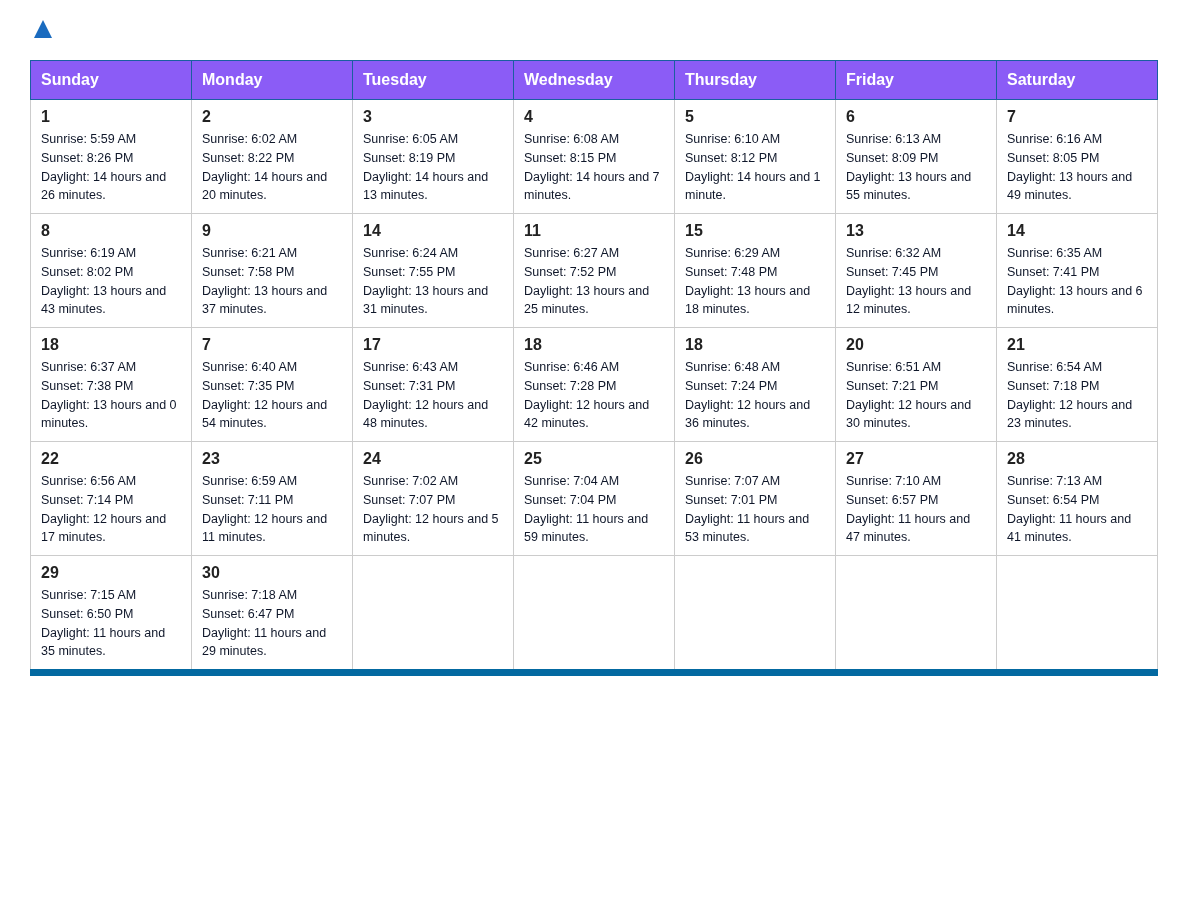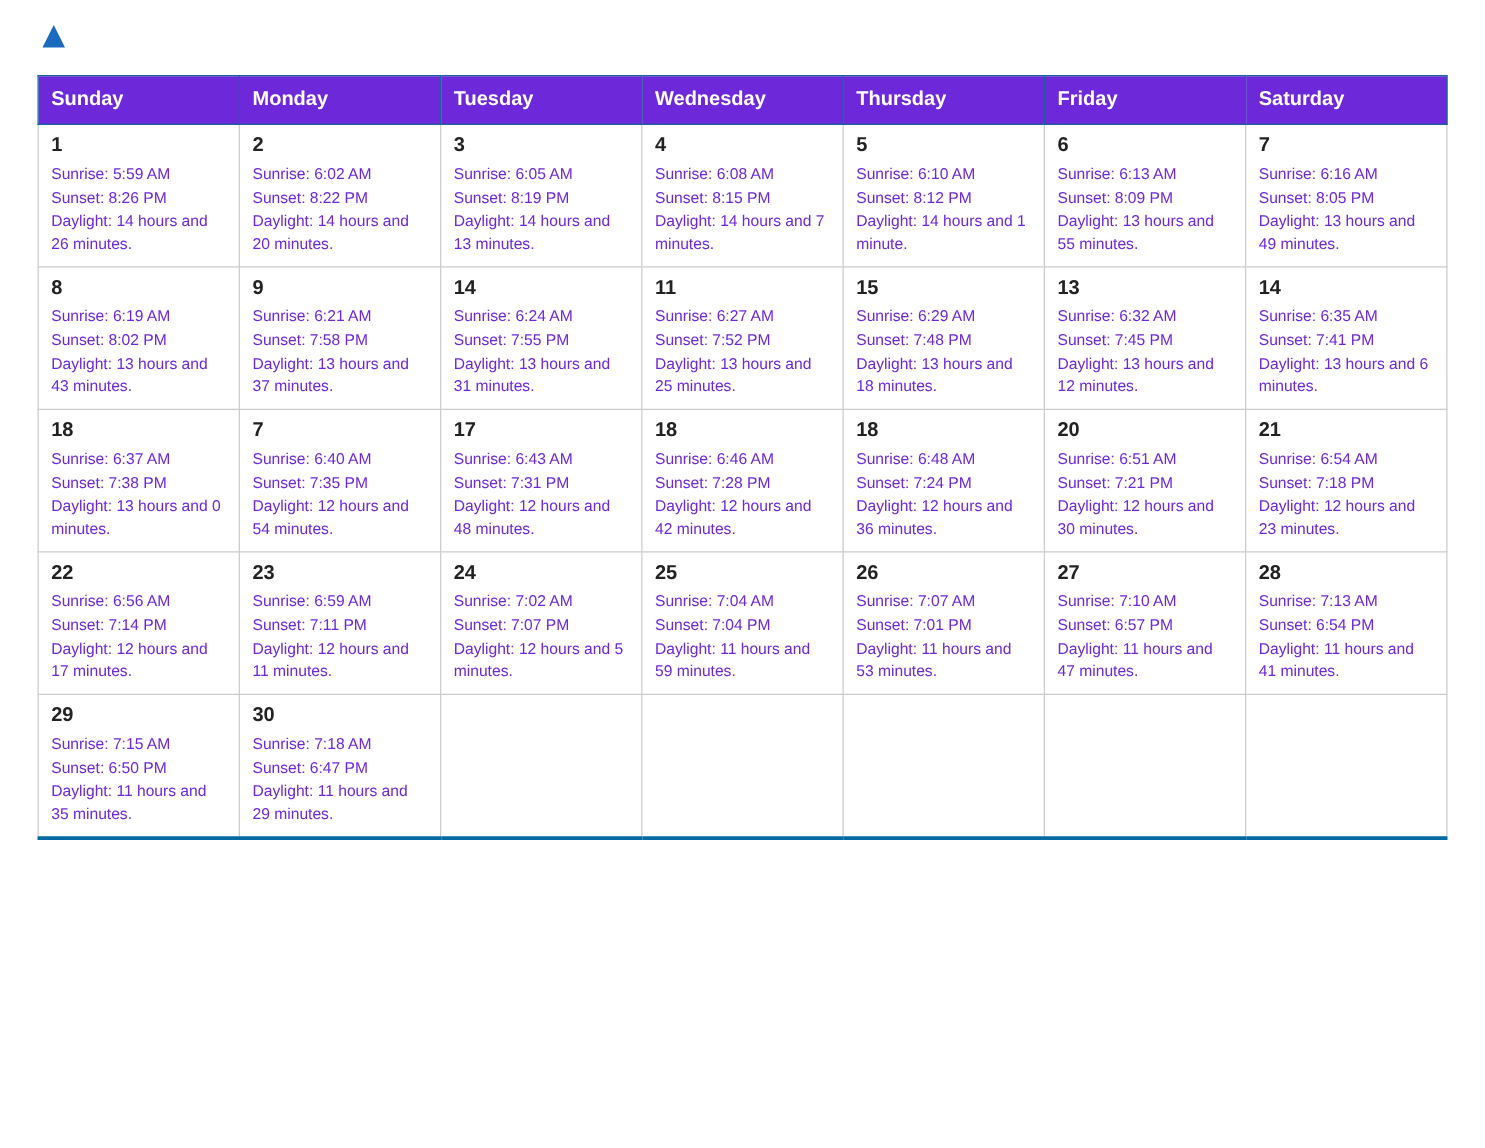--- a/index.html
+++ b/index.html
@@ -52,21 +52,21 @@
       font-size: 22px;
       color: #555;
       margin-top: 4px;
     }
     .calendar-table {
       width: 100%;
       border-collapse: collapse;
       border: 1px solid #999;
     }
     .calendar-table th {
-      background-color: #6d28d9;
+      background-color: #8b5cf6;
       color: #fff;
       font-size: 16px;
       font-weight: bold;
       padding: 10px 10px;
       text-align: left;
       border: 1px solid #1a5fa0;
     }
     .calendar-table td {
       vertical-align: top;
       padding: 8px 10px;
@@ -80,27 +80,27 @@
     .day-num {
       font-size: 16px;
       font-weight: bold;
       color: #222;
       display: block;
       margin-bottom: 4px;
     }
     .day-info {
       font-size: 12.5px;
       line-height: 1.5;
-      color: #6d28d9;
+      color: #0f172a;
     }
     .empty-cell {
       background: #fff;
     }
     tr:last-child td {
-      border-bottom: 3px solid #0369a1;
+      border-bottom: 7px solid #0369a1;
     }
   </style>
 </head>
 <body>
 
 <div class="header-area">
   <div class="logo">
     <div class="logo-wrapper">
       <div class="logo-line1">
         <span class="logo-text-general"></span>

